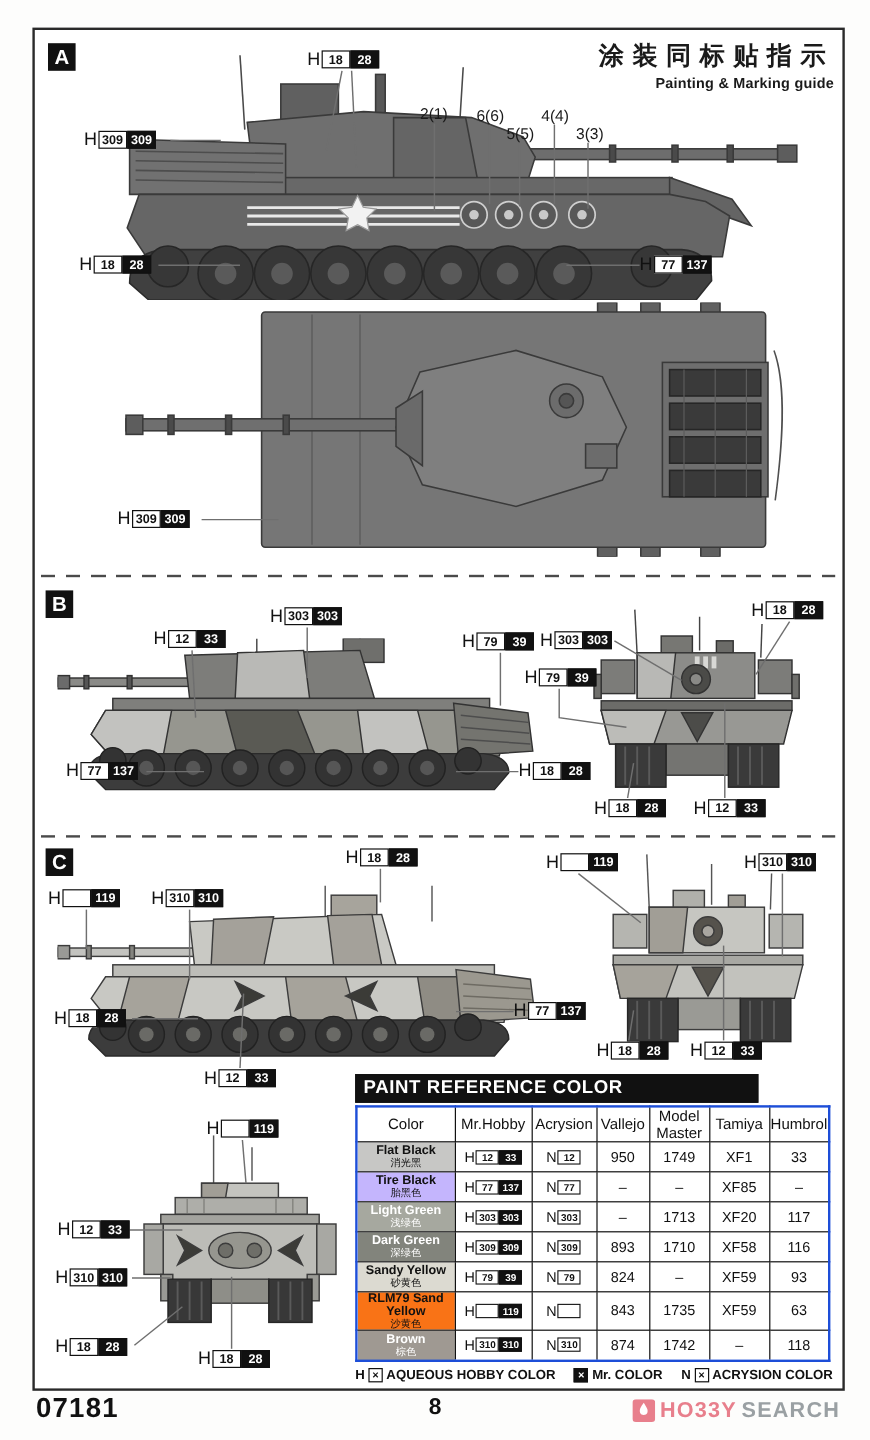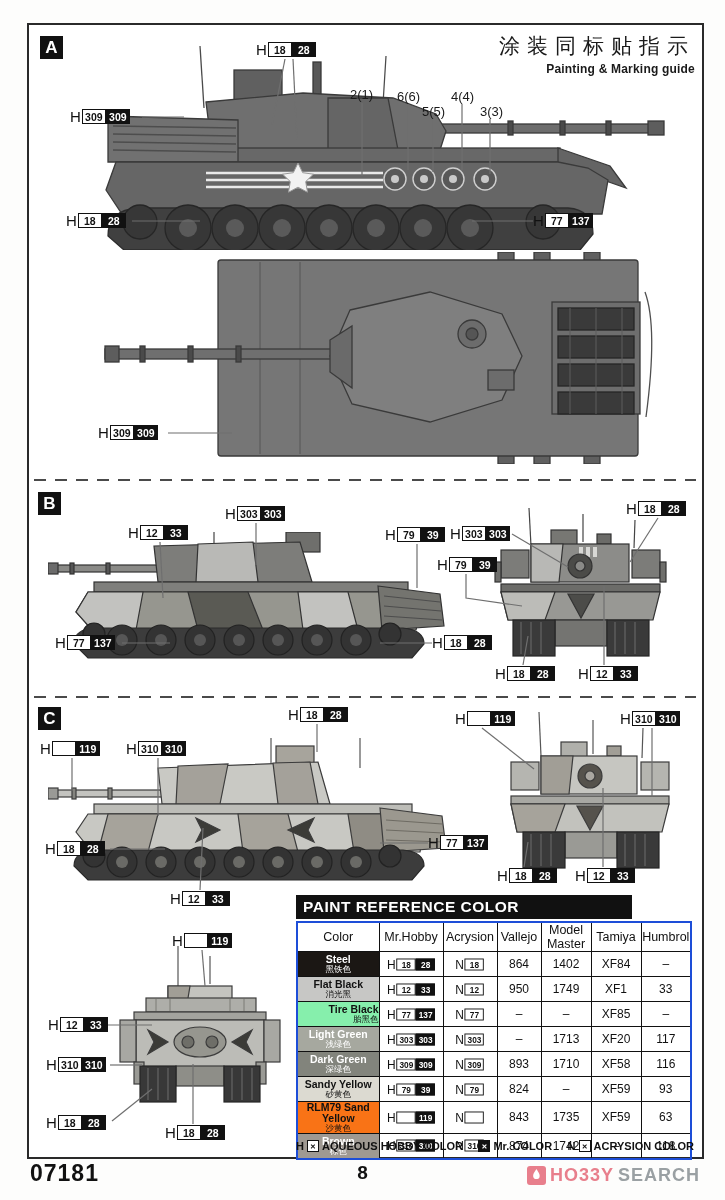--- a/index.html
+++ b/index.html
@@ -1,20 +1,20 @@
 <!DOCTYPE html>
 <html><head>
 <meta charset="utf-8">
 <style>
   html,body{margin:0;padding:0;background:#fff;}
   #page{position:relative;width:725px;height:1200px;background:#fdfdfc;font-family:"Liberation Sans",sans-serif;overflow:hidden;}
   #frame{position:absolute;left:27px;top:23px;width:673px;height:1132px;border:2px solid #2a2a2a;background:#fff;}
   .sec-label{position:absolute;width:23px;height:23px;background:#111;color:#fff;font-weight:bold;font-size:17px;display:flex;align-items:center;justify-content:center;z-index:6;}
   #title-block{position:absolute;right:30px;top:32px;text-align:right;z-index:5;color:#1a1a1a;}
-  #title-cn{font-size:21px;font-weight:normal;letter-spacing:7px;}
+  #title-cn{font-size:21px;font-weight:bold;letter-spacing:7px;}
   #title-en{font-size:12px;font-weight:bold;margin-top:2px;letter-spacing:.2px;}
   .dash-sep{position:absolute;left:34px;width:662px;height:2px;background:repeating-linear-gradient(90deg,#4a4a4a 0 12px,transparent 12px 21px);z-index:4;}
   #leader-svg{position:absolute;left:0;top:0;width:725px;height:1200px;z-index:5;pointer-events:none;}
   #leader-svg polyline{fill:none;stroke:#6f6f6f;stroke-width:1.2;}
   .tank{position:absolute;z-index:2;}
   .callout{position:absolute;display:flex;align-items:center;z-index:7;white-space:nowrap;}
   .callout .hl{font-size:15px;color:#111;margin-right:1px;font-weight:400;}
   .callout .wbox,.callout .bbox{display:inline-flex;align-items:center;justify-content:center;height:15px;min-width:24px;padding:0 2px;font-size:10.5px;font-weight:bold;box-sizing:border-box;}
   .callout .wbox{background:#fff;border:1.5px solid #111;color:#111;}
   .callout .bbox{background:#111;border:1.5px solid #111;color:#fff;}
@@ -580,59 +580,40 @@
             <th>Mr.Hobby</th>
             <th>Acrysion</th>
             <th>Vallejo</th>
             <th>Model<br>Master</th>
             <th>Tamiya</th>
             <th>Humbrol</th>
           </tr>
         </thead>
       <tbody id="paint-rows">
           <tr>
-            <td class="swatch" style="background: rgb(27, 23, 20); color: rgb(255, 255, 255);">
-              <div class="nm">Steel</div>
-              <div class="cn">黑铁色</div>
-            </td>
-            <td><span class="callout mini">
-                <span class="hl">H</span>
-                <span class="wbox">18</span>
-                <span class="bbox">28</span>
-              </span></td>
-            <td><span class="callout mini">
-                <span class="hl">N</span>
-                <span class="wbox">18</span>
-              </span></td>
-            <td>864</td>
-            <td>1402</td>
-            <td>XF84</td>
-            <td>–</td>
-          </tr>
-          <tr>
             <td class="swatch" style="background: rgb(199, 199, 197); color: rgb(17, 17, 17);">
               <div class="nm">Flat Black</div>
               <div class="cn">消光黑</div>
             </td>
             <td><span class="callout mini">
                 <span class="hl">H</span>
                 <span class="wbox">12</span>
                 <span class="bbox">33</span>
               </span></td>
             <td><span class="callout mini">
                 <span class="hl">N</span>
                 <span class="wbox">12</span>
               </span></td>
             <td>950</td>
             <td>1749</td>
             <td>XF1</td>
             <td>33</td>
           </tr>
           <tr>
-            <td class="swatch" style="background: #86efac; color: rgb(17, 17, 17); text-align: right;">
+            <td class="swatch" style="background: #c4b5fd; color: rgb(17, 17, 17);">
               <div class="nm">Tire Black</div>
               <div class="cn">胎黑色</div>
             </td>
             <td><span class="callout mini">
                 <span class="hl">H</span>
                 <span class="wbox">77</span>
                 <span class="bbox">137</span>
               </span></td>
             <td><span class="callout mini">
                 <span class="hl">N</span>

